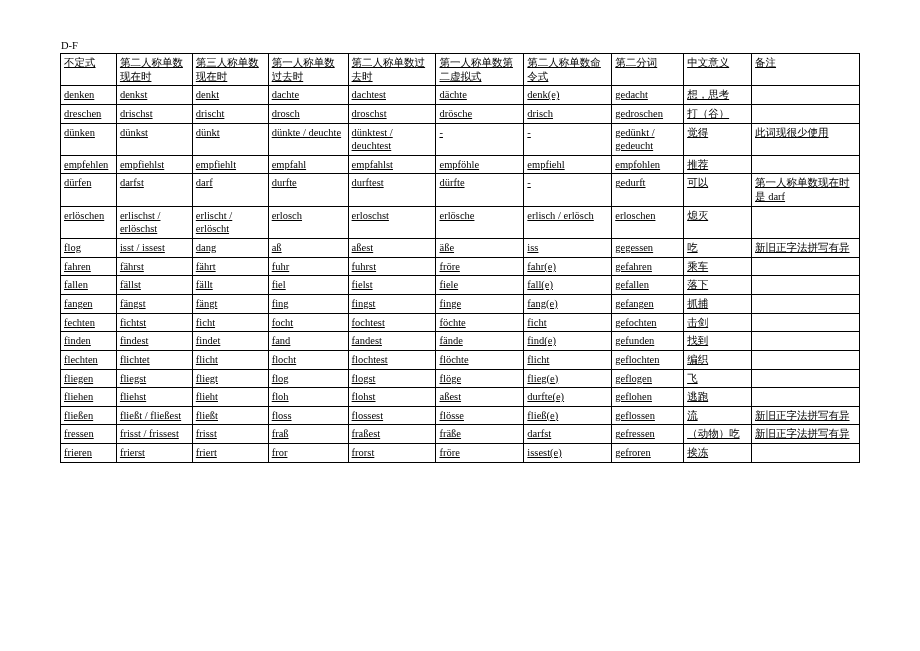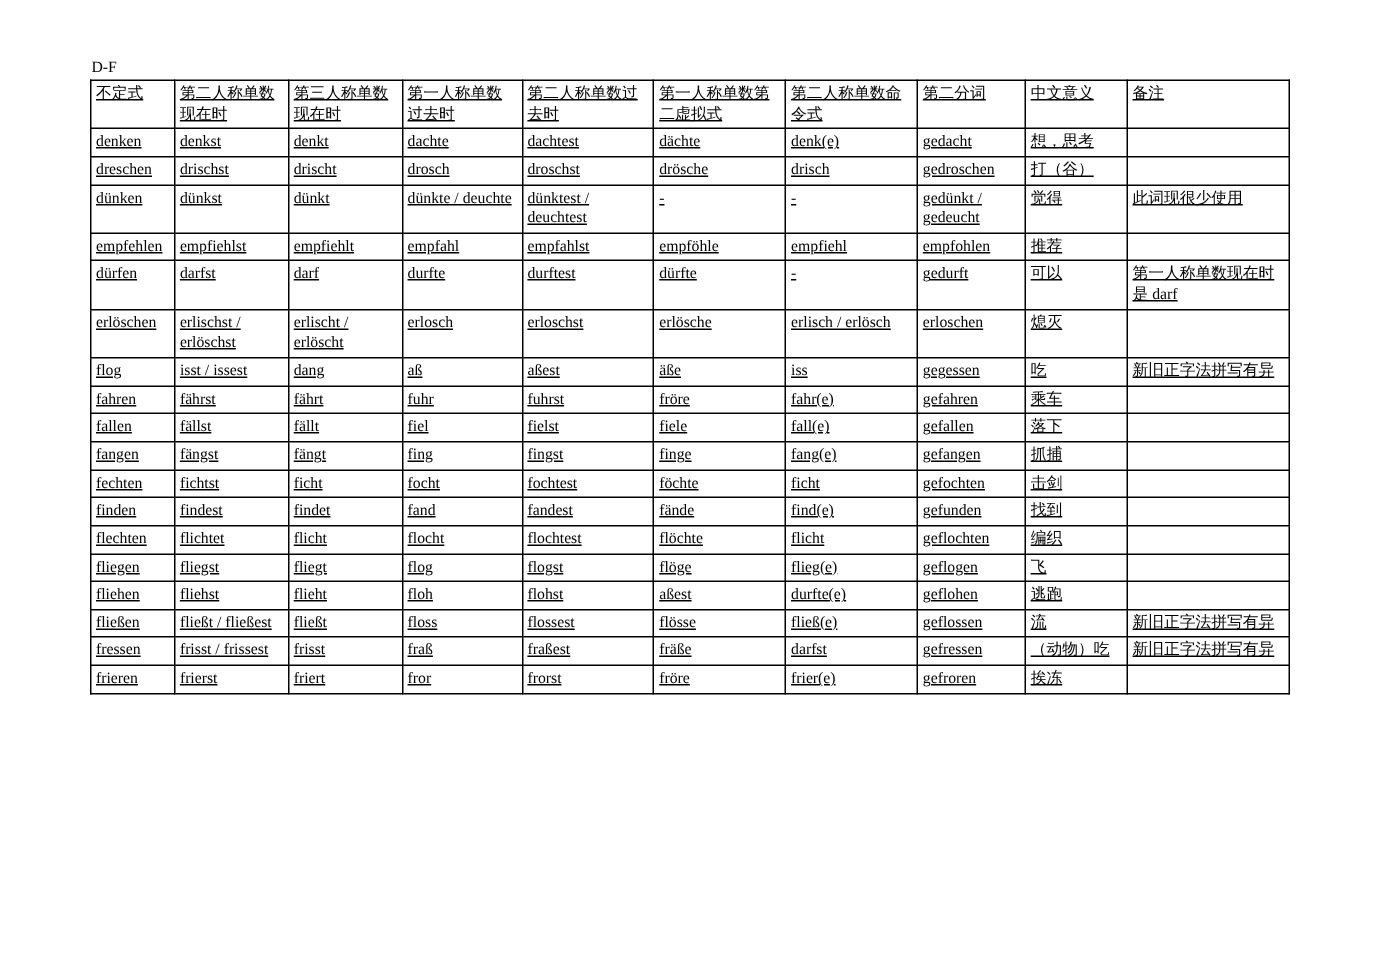--- a/index.html
+++ b/index.html
@@ -256,20 +256,20 @@
           <td>（动物）吃</td>
           <td>新旧正字法拼写有异</td>
         </tr>
         <tr>
           <td>frieren</td>
           <td>frierst</td>
           <td>friert</td>
           <td>fror</td>
           <td>frorst</td>
           <td>fröre</td>
-          <td>frier(e)</td>
+          <td>issest(e)</td>
           <td>gefroren</td>
           <td>挨冻</td>
           <td></td>
         </tr>
       </tbody>
   </table>
 </div>
 
 </body></html>

